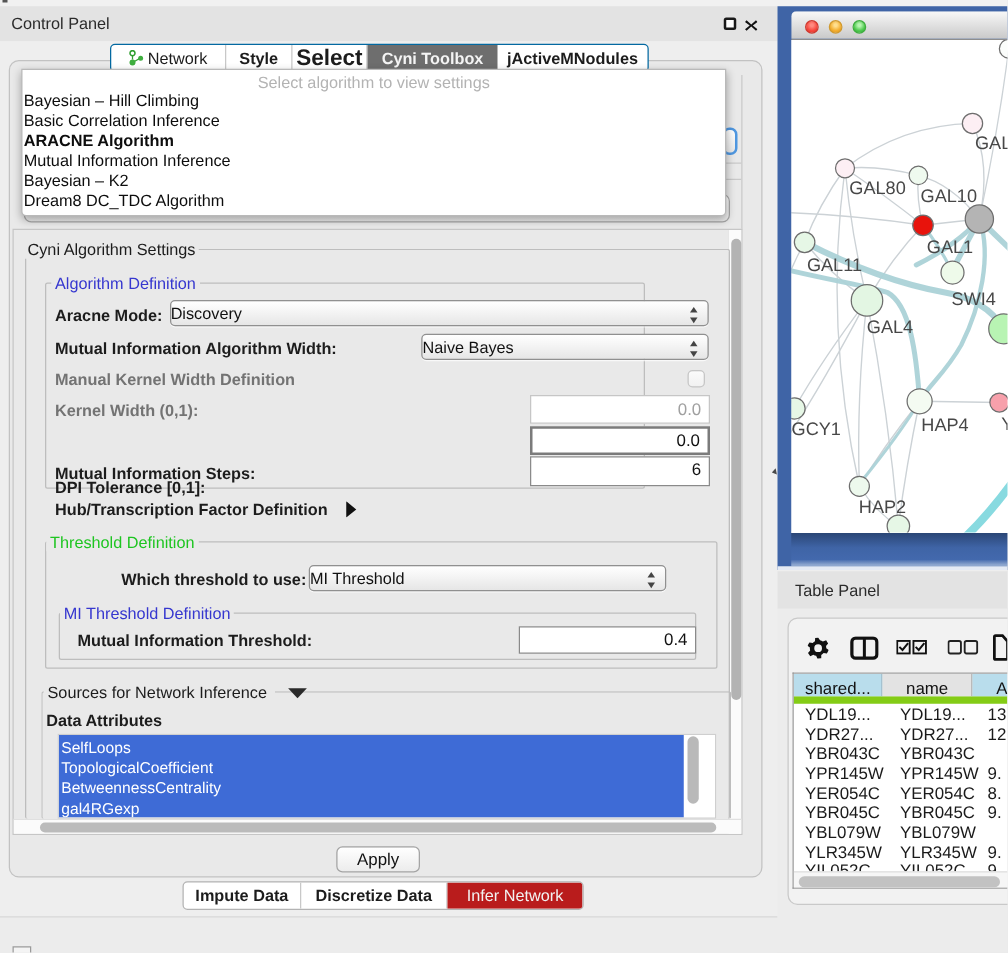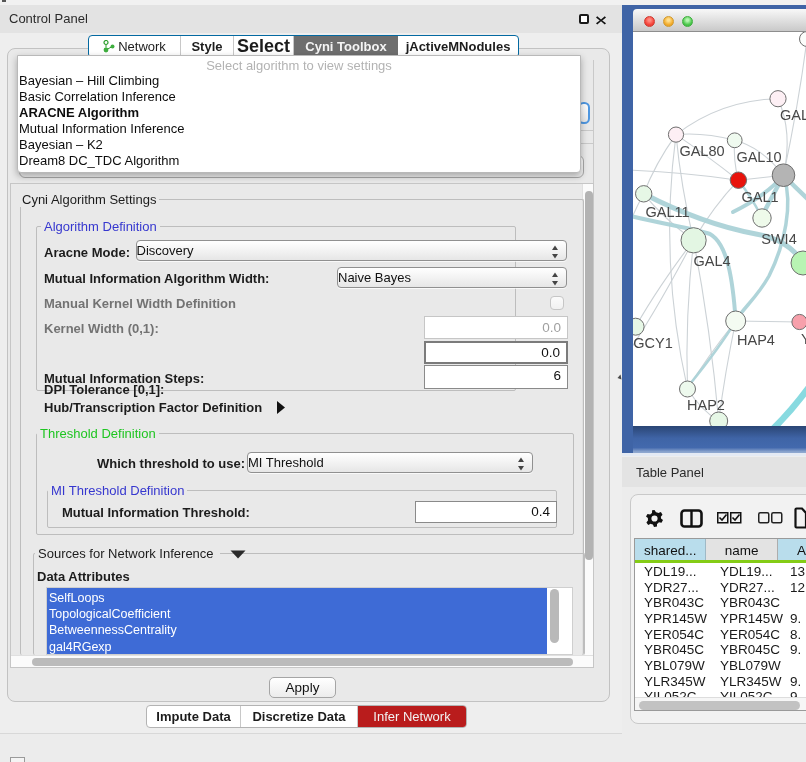--- a/index.html
+++ b/index.html
@@ -274,21 +274,21 @@
 </svg>
 <svg class="abs" style="left:758px;top:512px;" width="25" height="12" viewBox="0 0 25 12">
   <rect x="0.75" y="0.75" width="10" height="10" rx="1.5" fill="none" stroke="#222" stroke-width="1.5"></rect>
   <rect x="13.75" y="0.75" width="10" height="10" rx="1.5" fill="none" stroke="#222" stroke-width="1.5"></rect>
 </svg>
 <svg class="abs" style="left:794px;top:507px;" width="12" height="22" viewBox="0 0 12 22">
   <path d="M1.5 2.5 Q1.5 1.5 2.5 1.5 L8 1.5 L12 6 L12 19.5 Q12 20.5 11 20.5 L2.5 20.5 Q1.5 20.5 1.5 19.5 Z" fill="none" stroke="#111" stroke-width="2.2"></path>
 </svg>
 
 <div class="abs" style="left:634px;top:538px;width:172px;height:173px;background:#fff;border:1px solid #9a9a9a;border-right:none;overflow:hidden;">
-  <div style="display:flex;height:24px;border-bottom:3px solid #84cc16;font-size:13.5px;color:#111;">
+  <div style="display:flex;height:24px;border-bottom:6px solid #84cc16;font-size:13.5px;color:#111;">
     <div style="width:75px;background:#b9ddec;border-right:1px solid #9fb9c6;text-align:center;line-height:23px;">shared...</div>
     <div style="width:75px;background:#e3e3e3;border-right:1px solid #adadad;text-align:center;line-height:23px;">name</div>
     <div style="flex:1;background:#b9ddec;padding-left:19px;line-height:23px;">A</div>
   </div>
   <div style="font-size:13.5px;color:#1a1a1a;line-height:15.65px;padding-top:1px;">
     <div style="display:flex;align-items:flex-end;">
         <div style="width:75px;padding-left:9px;">YDL19...</div>
         <div style="width:75px;padding-left:10px;">YDL19...</div>
         <div style="padding-left:5px;">13</div>
       </div>

